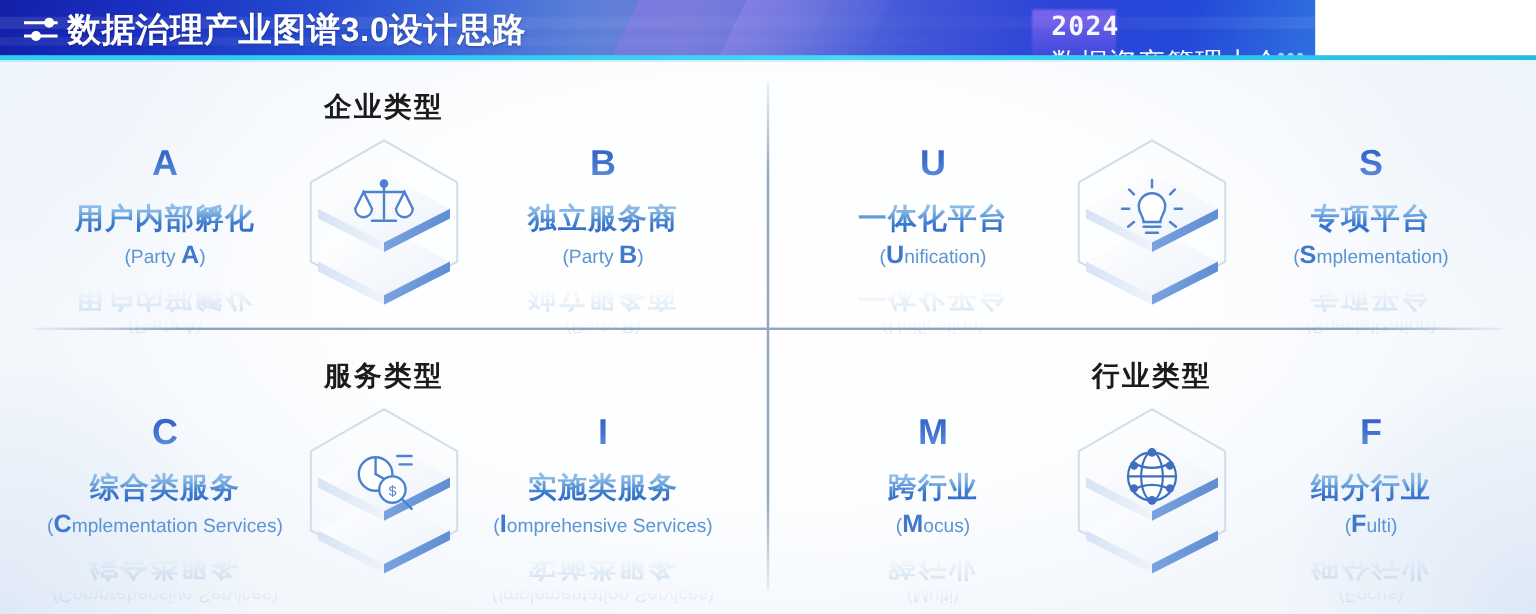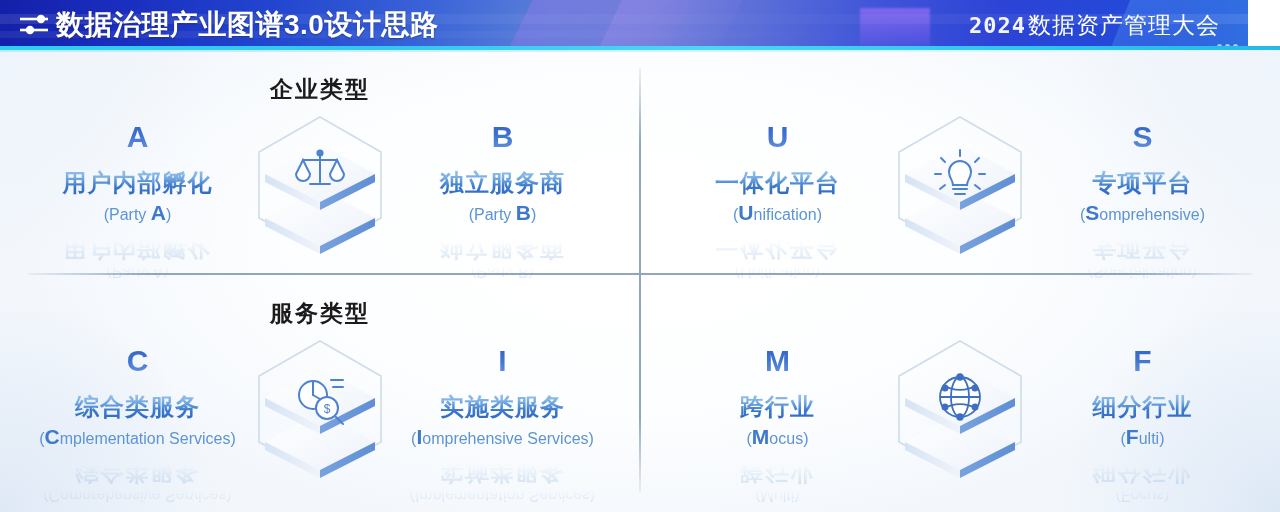--- a/index.html
+++ b/index.html
@@ -6,21 +6,21 @@
   html,body { width:1280px; height:512px; }
   body{
     font-family:"Liberation Sans","DejaVu Sans",sans-serif;
     background:#ffffff;
     overflow:hidden;
     position:relative;
   }
 
   
   .header{
-    position:absolute; left:0; top:0; width:1248px; height:50px;
+    position:absolute; left:0; top:0; width:1096px; height:50px;
     background:
       linear-gradient(100deg,
         #1320a8 0%,
         #1a2ec0 10%,
         #2246cf 22%,
         #3a63d8 34%,
         #5a7fd8 44%,
         #6f7ed6 52%,
         #5c6fd8 60%,
         #3f55d8 70%,
@@ -63,20 +63,21 @@
     font-size:28px; font-weight:bold; color:#ffffff;
     letter-spacing:.5px; line-height:36px;
     text-shadow:0 1px 2px rgba(0,0,20,.35);
     white-space:nowrap;
   }
 
   .hdr-right{
     position:absolute; right:28px; top:10px;
     display:flex; align-items:baseline; gap:2px;
     white-space:nowrap;
+    flex-direction:column;
   }
   .hdr-year{
     font-size:22px; font-weight:bold; color:#ffffff;
     letter-spacing:1px; font-family:"DejaVu Sans Mono","Liberation Mono",monospace;
     opacity:.95;
   }
   .hdr-conf{
     font-size:23px; font-weight:normal; color:#ffffff; letter-spacing:1px;
   }
   .hdr-dots{
@@ -306,21 +307,21 @@
             <line x1="98" y1="60" x2="92" y2="60"></line>
             <line x1="53" y1="75" x2="58" y2="71"></line>
             <line x1="93" y1="75" x2="88" y2="71"></line>
           </g>
         </svg>
       </div>
 
       <div class="item">
         <div class="letter">S</div>
         <div class="cn">专项平台</div>
-        <div class="en"><span>(</span><span class="cap">S</span><span>omprehensive)</span></div>
+        <div class="en"><span>(</span><span class="cap">S</span><span>mplementation)</span></div>
         <div class="cn-refl" style="top:122px">专项平台</div>
         <div class="en-refl" style="top:152px">(Specialization)</div>
       </div>
     </div>
   </div>
 
   <div class="quad q-bl">
     <div class="q-title">服务类型</div>
     <div class="q-row">
       <div class="item">
@@ -361,20 +362,21 @@
         <div class="letter">I</div>
         <div class="cn">实施类服务</div>
         <div class="en"><span>(</span><span class="cap">I</span><span>omprehensive Services)</span></div>
         <div class="cn-refl" style="top:122px">实施类服务</div>
         <div class="en-refl" style="top:152px">(Implementation Services)</div>
       </div>
     </div>
   </div>
 
   <div class="quad q-br">
+    <div class="q-title">行业类型</div>
     <div class="q-row">
       <div class="item">
         <div class="letter">M</div>
         <div class="cn">跨行业</div>
         <div class="en"><span>(</span><span class="cap">M</span><span>ocus)</span></div>
         <div class="cn-refl" style="top:122px">跨行业</div>
         <div class="en-refl" style="top:152px">(Multi)</div>
       </div>
 
       <div class="hex-wrap">

